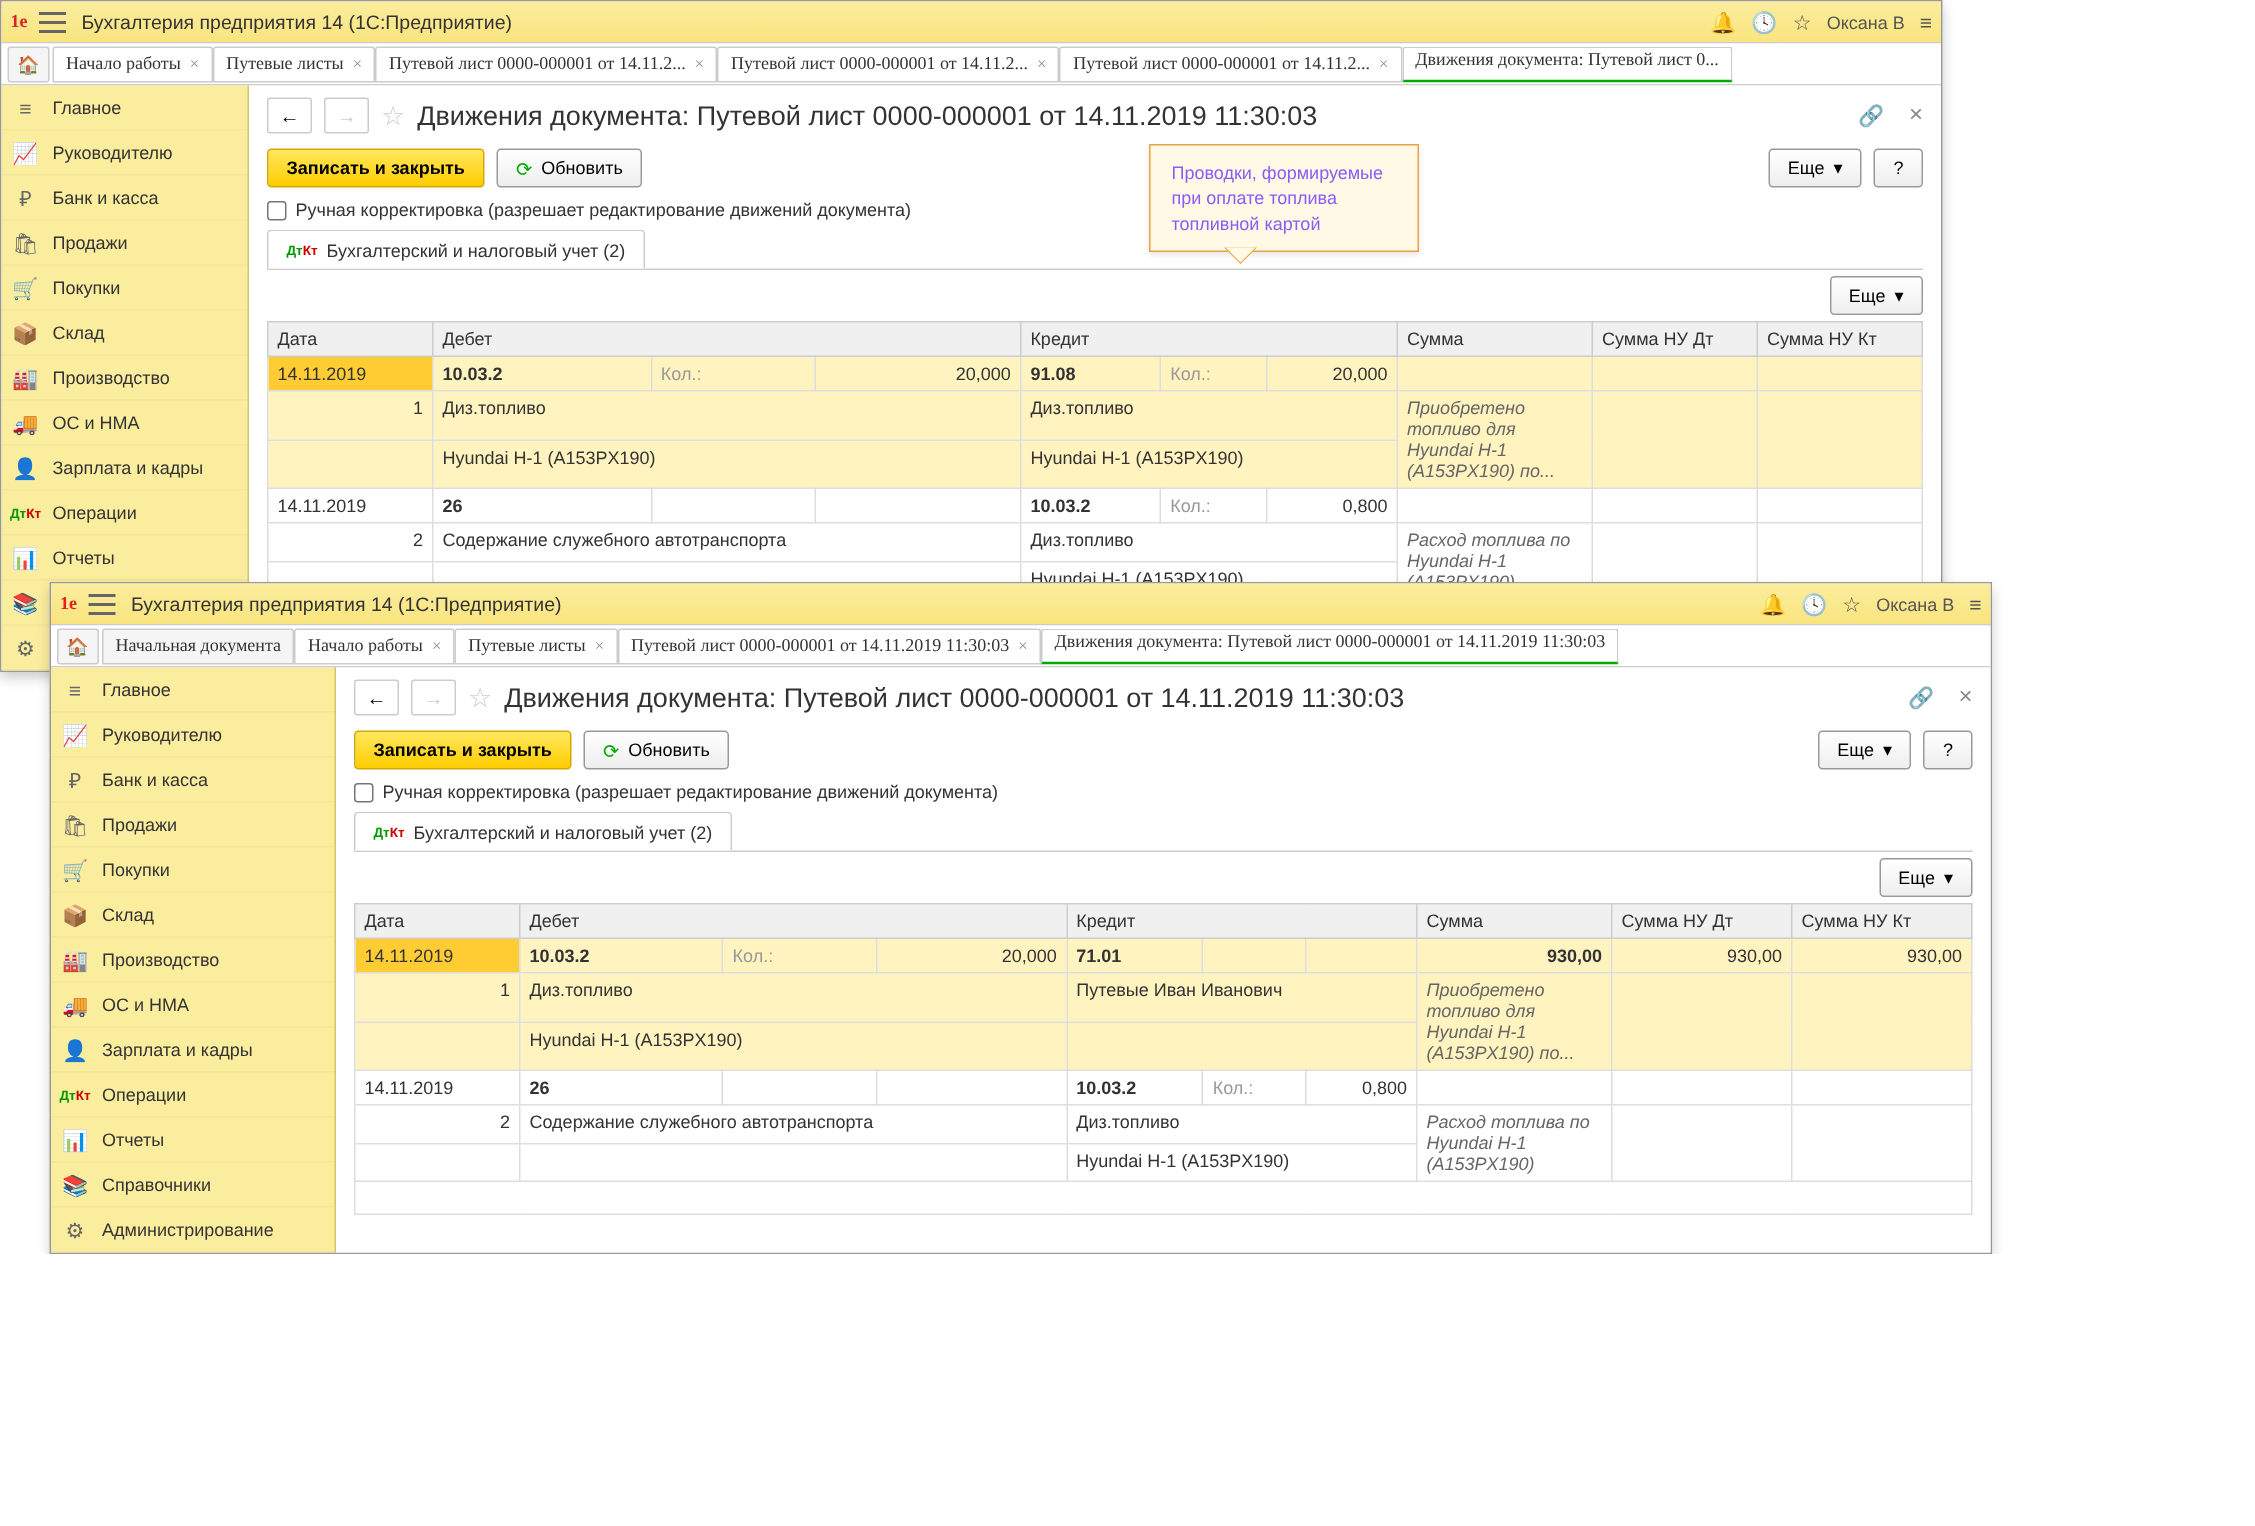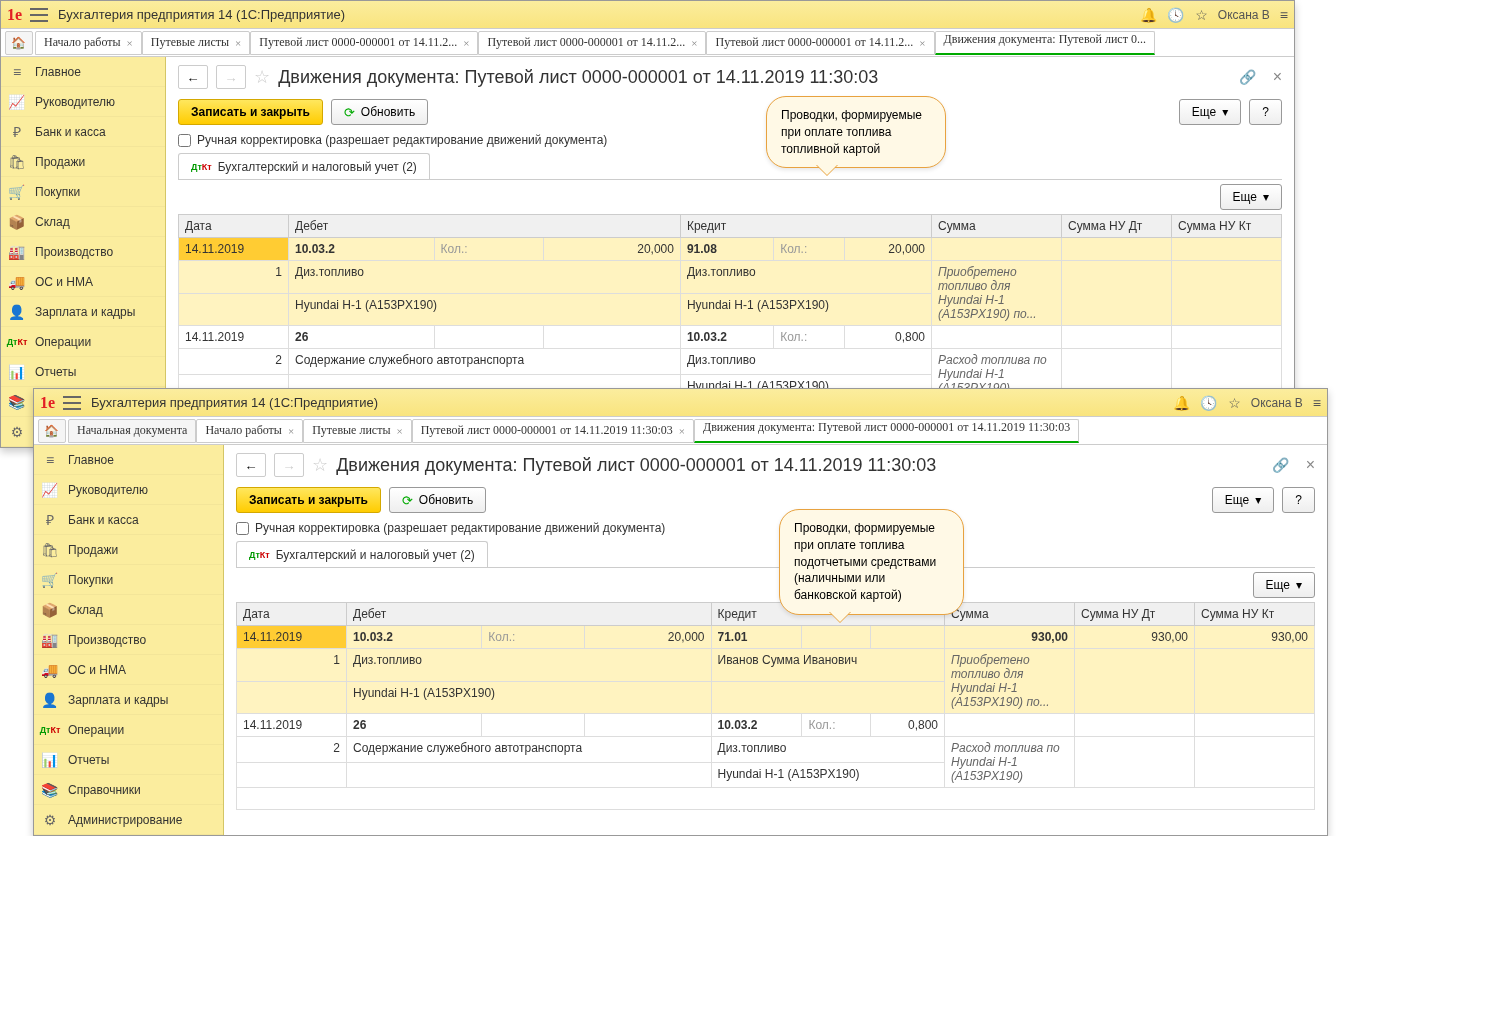--- a/index.html
+++ b/index.html
@@ -1,21 +1,21 @@
 <!DOCTYPE html>
 <html><head>
 <meta charset="utf-8">
 <style>
 * { box-sizing: border-box; margin: 0; padding: 0; }
 body { font-family: Arial, sans-serif; font-size: 12px; background: #fff; color: #333; }
 .outer { position: relative; width: 1335px; }
 .window { border: 1px solid #999; background: #fff; box-shadow: 0 4px 8px rgba(0,0,0,0.2); }
 .win2 { margin-top: -60px; margin-left: 33px; }
 .titlebar { background: linear-gradient(#FBED9E, #F9E47E); height: 28px; display: flex; align-items: center; padding: 0 6px; border-bottom: 1px solid #ccc; }
-.logo1c { color: #E31E24; font-weight: bold; font-size: 16px; margin-right: 8px; font-family: Georgia, serif; }
+.logo1c { color: #E31E24; font-weight: bold; font-size: 12px; margin-right: 8px; font-family: Georgia, serif; }
 .burger { width: 18px; height: 14px; display: inline-flex; flex-direction: column; justify-content: space-between; margin-right: 10px; cursor: pointer; }
 .burger span { height: 2px; background: #666; }
 .titlebar-title { flex: 1; color: #333; font-size: 13px; }
 .titlebar-right { display: flex; align-items: center; gap: 10px; }
 .titlebar-right span { cursor: pointer; color: #555; font-size: 14px; }
 .tabbar { background: #fff; height: 28px; display: flex; align-items: center; border-bottom: 1px solid #ccc; padding-left: 4px; gap: 0; }
 .hometab { width: 28px; height: 24px; display: flex; align-items: center; justify-content: center; border: 1px solid #ccc; background: #f5f5f5; cursor: pointer; border-radius: 2px; margin-right: 2px; }
 .tab { height: 24px; padding: 0 8px; display: flex; align-items: center; border: 1px solid #ccc; background: #fff; cursor: pointer; gap: 6px; border-radius: 2px 2px 0 0; white-space: nowrap; max-width: 250px; overflow: hidden; font-family: Liberation Serif, serif; }
 .tab.active { border-bottom: 2px solid #0a0; background: #fff; flex-direction: column; }
 .tab-close { color: #888; font-size: 11px; }
@@ -45,21 +45,21 @@
 .more-row { display: flex; justify-content: flex-end; margin-bottom: 4px; }
 .table { width: 100%; border-collapse: collapse; border: 1px solid #ccc; }
 .table th { background: #f0f0f0; border: 1px solid #ccc; padding: 4px 6px; text-align: left; font-weight: normal; color: #333; font-size: 12px; }
 .table td { border: 1px solid #ddd; padding: 4px 6px; vertical-align: top; font-size: 12px; }
 .table .hl td { background: #FFF3C0; }
 .table .sel td:first-child { background: #FFCC33; }
 .bold { font-weight: bold; }
 .gray { color: #999; }
 .italic { font-style: italic; color: #666; }
 .num { text-align: right; }
-.callout { position: absolute; background: #FFF9E6; border: 1px solid #E8A23F; border-radius: 20px; padding: 10px 14px; color: #000000; font-size: 12px; line-height: 1.4; box-shadow: 0 2px 4px rgba(0,0,0,0.1); z-index: 10; }
+.callout { position: absolute; background: #FFF9E6; border: 1px solid #E8A23F; border-radius: 0; padding: 10px 14px; color: #8b5cf6; font-size: 12px; line-height: 1.4; box-shadow: 0 2px 4px rgba(0,0,0,0.1); z-index: 10; }
 .callout::after { content: ''; position: absolute; bottom: -18px; left: 50px; width: 0; height: 0; border: 10px solid transparent; border-top-color: #FFF9E6; }
 .callout::before { content: ''; position: absolute; bottom: -20px; left: 49px; width: 0; height: 0; border: 11px solid transparent; border-top-color: #E8A23F; }
 .refresh-icon { color: #0a0; font-size: 13px; }
 </style>
 </head>
 <body>
 
 <div class="outer">
 
 <div class="window" style="width:1295px; position:relative;">
@@ -268,21 +268,20 @@
                 <td colspan="3"></td>
             <td colspan="3">Hyundai H-1 (A153PX190)</td>
           </tr>
         </tbody>
       </table>
     </div>
   </div>
 </div>
 
 <div class="window win2" style="width:1295px; position:relative;">
-  <div class="callout" style="top:120px; left:745px; width:185px;">Проводки, формируемые при оплате топлива подотчетыми средствами (наличными или банковской картой)</div>
 
   <div class="titlebar">
     <span class="logo1c">1e</span>
     <div class="burger">
           <span></span>
           <span></span>
           <span></span>
         </div>
     <span class="titlebar-title">Бухгалтерия предприятия 14  (1С:Предприятие)</span>
     <div class="titlebar-right">
@@ -434,21 +433,21 @@
             <td class="bold">71.01</td>
                 <td></td>
                 <td></td>
             <td class="num bold">930,00</td>
             <td class="num">930,00</td>
             <td class="num">930,00</td>
           </tr>
           <tr class="hl">
             <td class="num">1</td>
             <td colspan="3">Диз.топливо</td>
-            <td colspan="3">Иванов Сумма Иванович</td>
+            <td colspan="3">Путевые Иван Иванович</td>
             <td class="italic" rowspan="2">Приобретено топливо для Hyundai H-1 (A153PX190) по...</td>
                 <td rowspan="2"></td>
                 <td rowspan="2"></td>
           </tr>
           <tr class="hl">
             <td></td>
             <td colspan="3">Hyundai H-1 (A153PX190)</td>
             <td colspan="3"></td>
           </tr>
           <tr>

